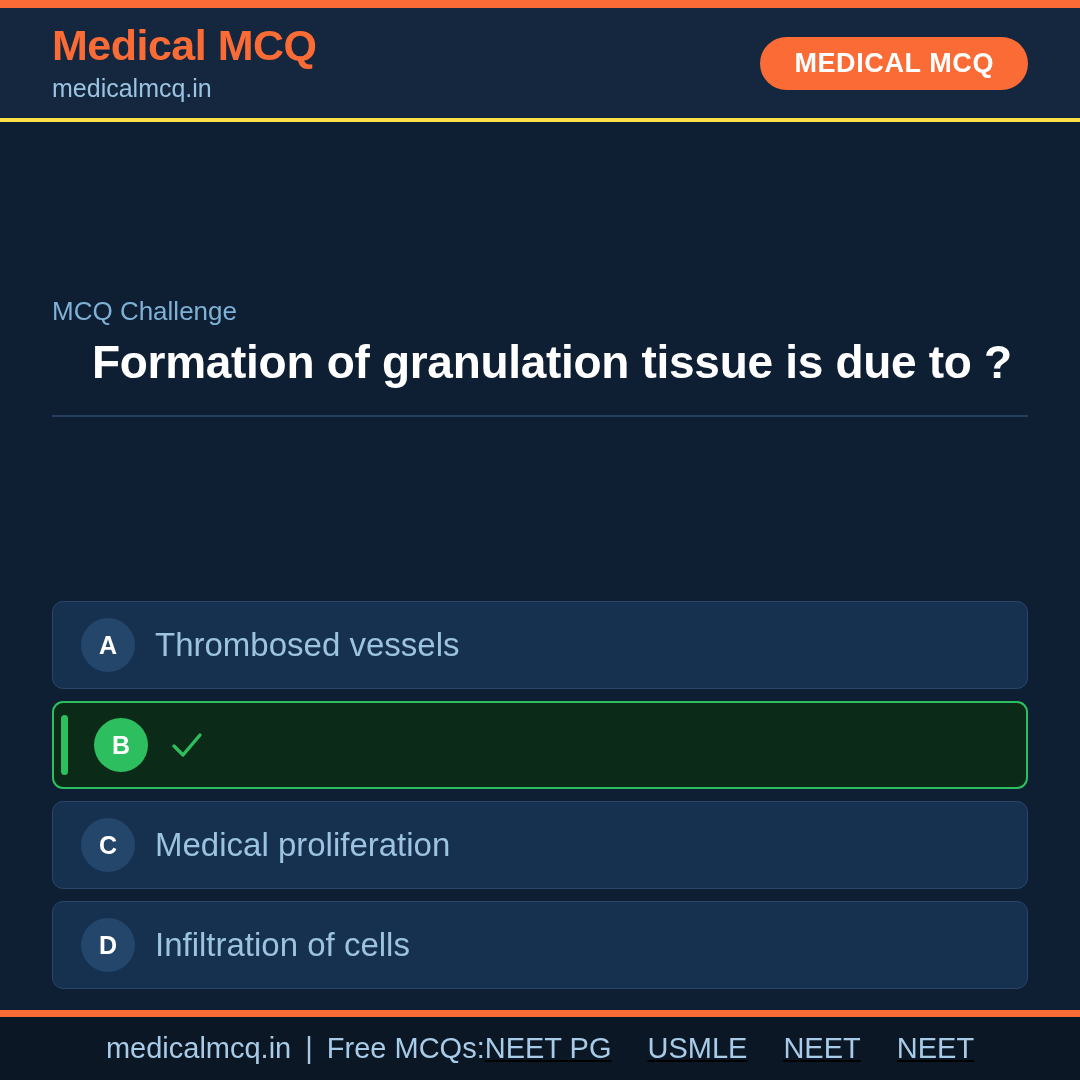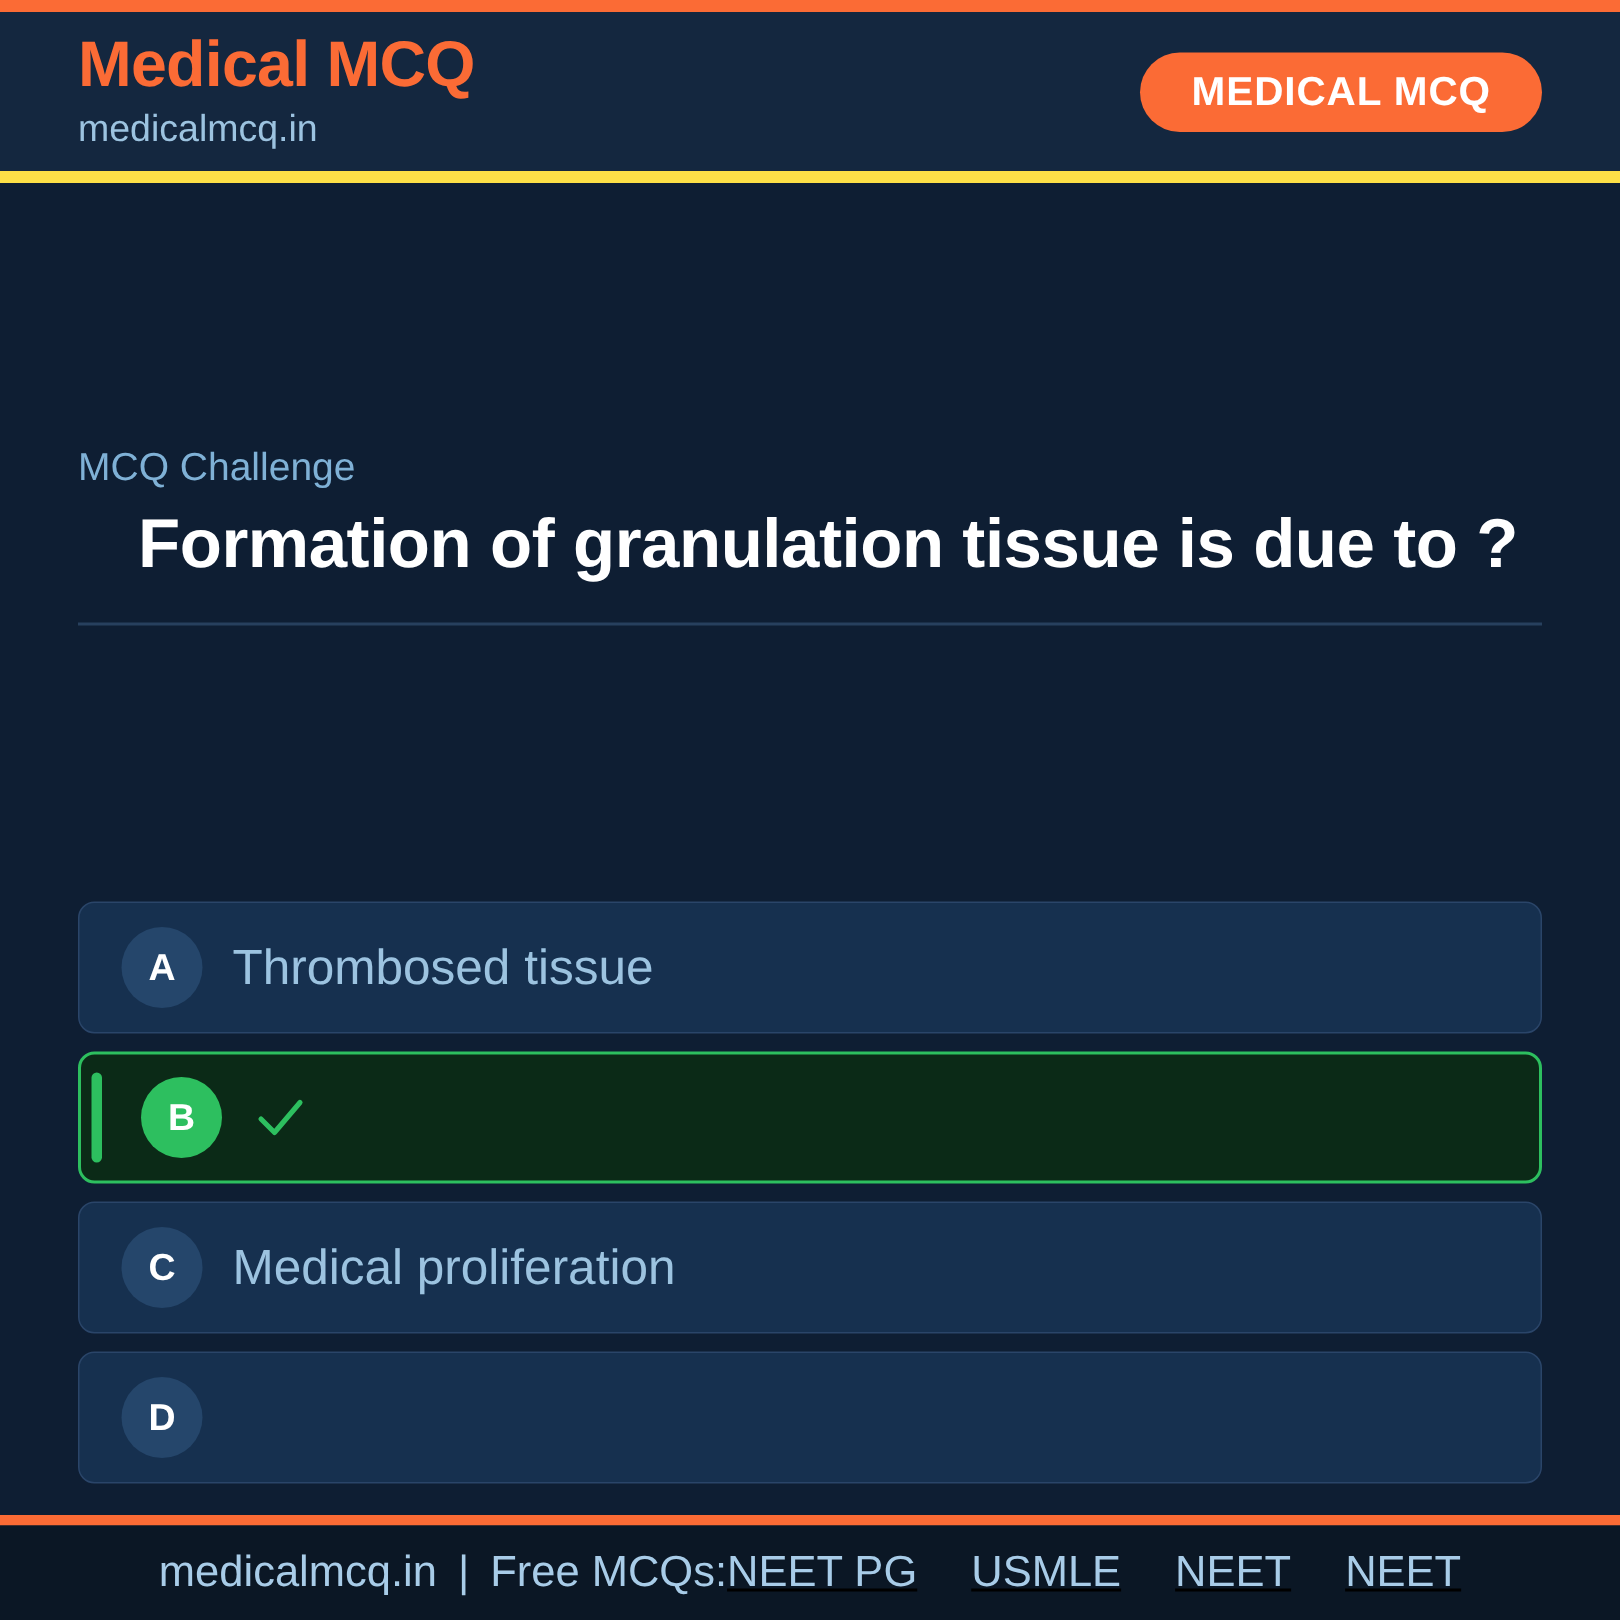--- a/index.html
+++ b/index.html
@@ -28,21 +28,21 @@
     width: 100%;
     background: #fb6b35;
     flex: none;
   }
 
   
   .header {
     height: 114px;
     flex: none;
     background: #14273f;
-    border-bottom: 8px solid #fde047;
+    border-bottom: 4px solid #fde047;
     box-sizing: border-box;
     display: flex;
     align-items: center;
     justify-content: space-between;
     padding: 0 52px;
   }
   .brand {
     display: flex;
     flex-direction: column;
     justify-content: center;
@@ -228,40 +228,41 @@
     <div class="question-block">
       <div class="eyebrow">MCQ Challenge</div>
       <div class="question">Formation of granulation tissue is due to ?</div>
       <div class="divider"></div>
     </div>
 
     <div class="options">
 
       <div class="option">
         <div class="badge">A</div>
-        <div class="option-text">Thrombosed tissue</div>
+        <div class="option-text">Thrombosed vessels</div>
       </div>
 
       <div class="option correct">
         <div class="accent-bar"></div>
         <div class="badge">B</div>
         <div class="check-icon">
           <svg width="38" height="38" viewBox="0 0 38 38" aria-hidden="true">
             <path d="M6 20 L15 29 L32 9" fill="none" stroke="#2dbf5f" stroke-width="3.4" stroke-linecap="round" stroke-linejoin="round"></path>
           </svg>
         </div>
       </div>
 
       <div class="option">
         <div class="badge">C</div>
         <div class="option-text">Medical proliferation</div>
       </div>
 
       <div class="option">
         <div class="badge">D</div>
+        <div class="option-text">Infiltration of cells</div>
       </div>
 
     </div>
 
   </div>
 
   <div class="bottom-accent"></div>
 
   <div class="footer">
     <span class="footer-text">medicalmcq.in</span>

